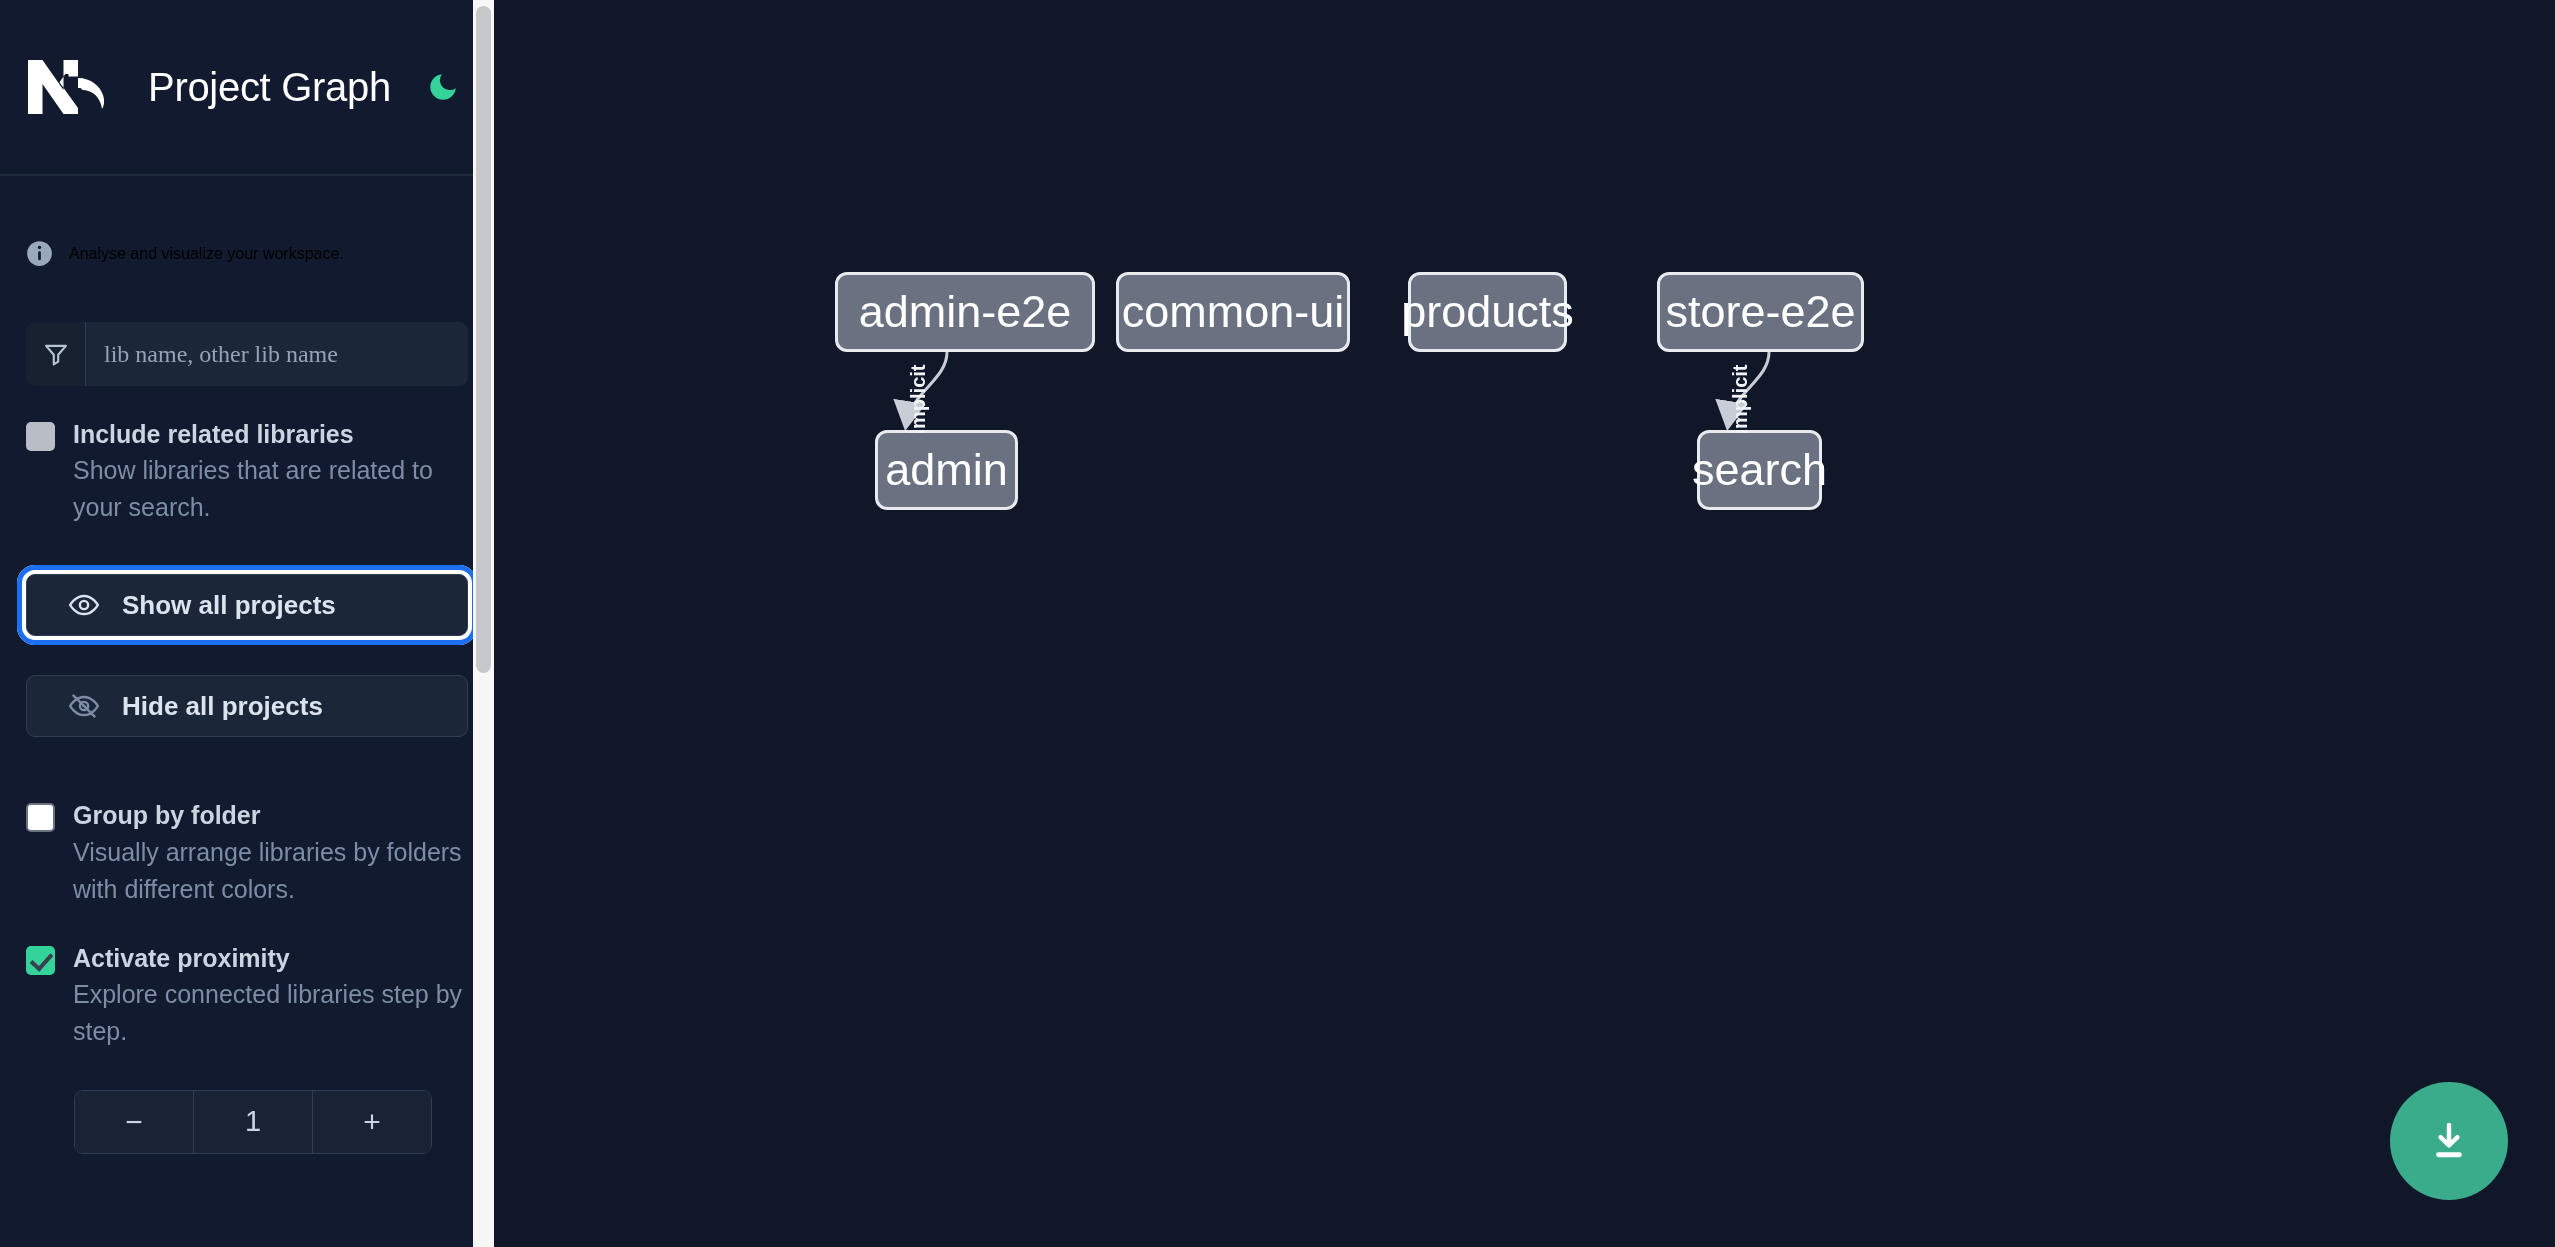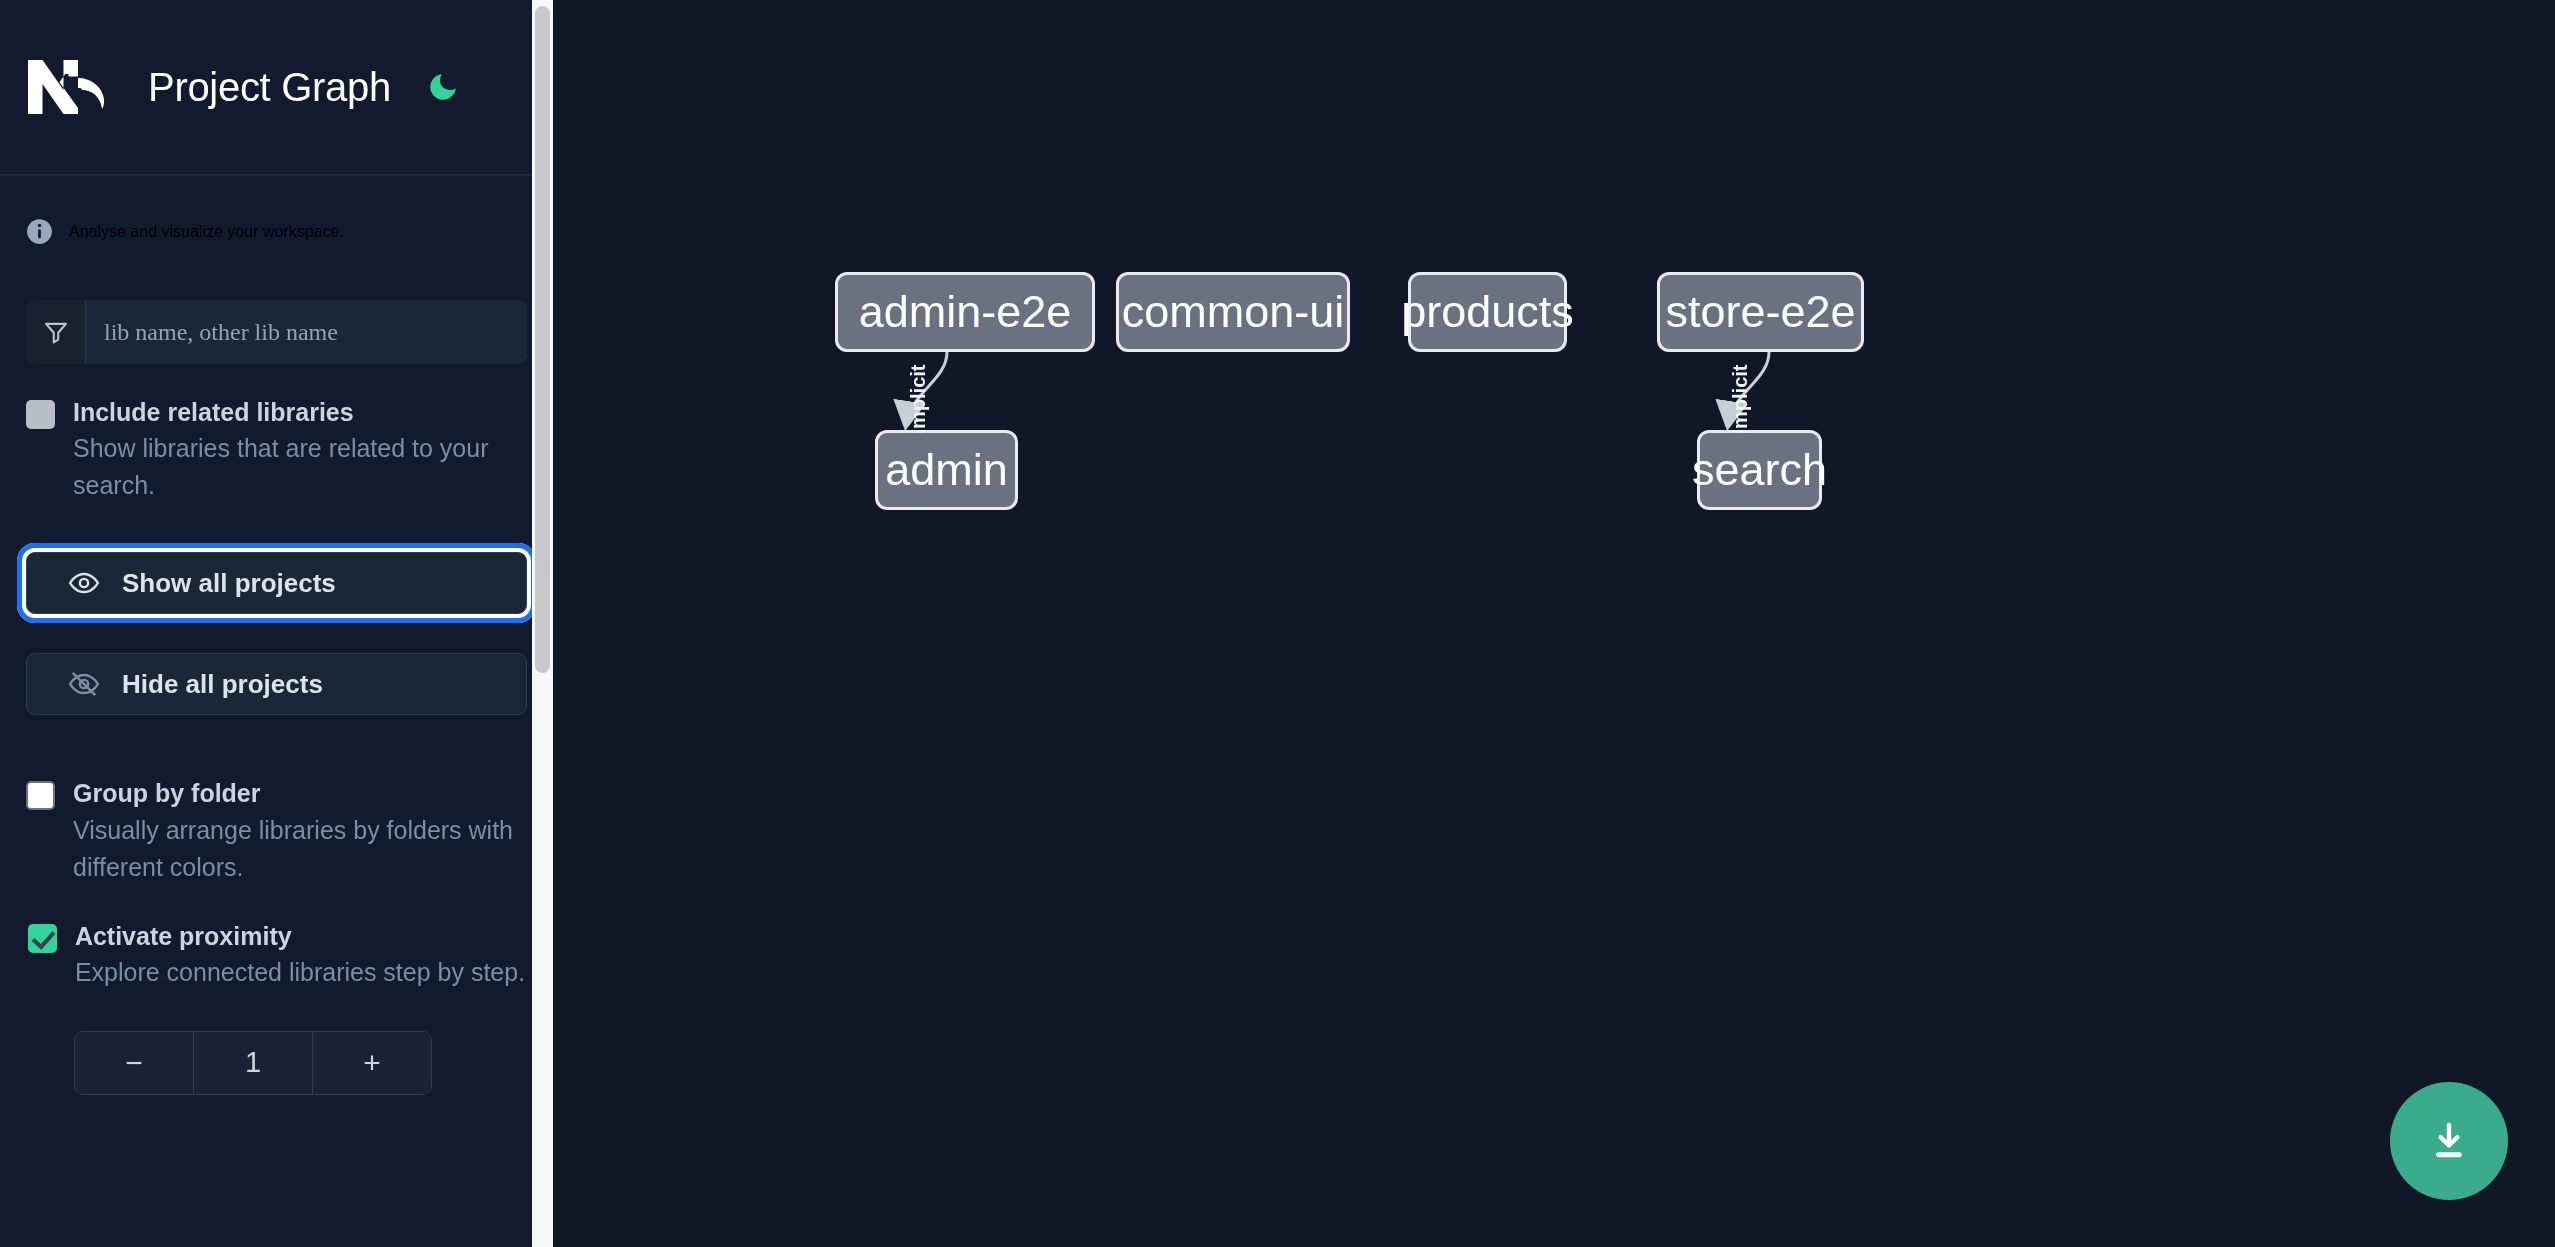--- a/index.html
+++ b/index.html
@@ -16,21 +16,21 @@
     position: relative;
     width: 2555px;
     height: 1247px;
     background: #0f1729;
   }
 
   
   #sidebar {
     position: absolute;
     left: 0; top: 0;
-    width: 553px;
+    width: 494px;
     height: 1247px;
     background: #111a2e;
     overflow: hidden;
   }
 
   .sidebar-header {
     height: 176px;
     display: flex;
     align-items: center;
     padding-left: 26px;
@@ -54,21 +54,21 @@
     display: flex; align-items: center; justify-content: center;
     cursor: pointer;
   }
 
   .sidebar-body { padding: 0 26px; }
 
   .tagline-row {
     display: flex;
     align-items: center;
     gap: 16px;
-    padding-top: 42px;
+    padding-top: 64px;
   }
   .info-icon { width: 27px; height: 27px; flex: none; }
 
   
   .filter-wrap {
     margin-top: 55px;
     height: 64px;
     display: flex;
     align-items: stretch;
     background: #1c2639;

